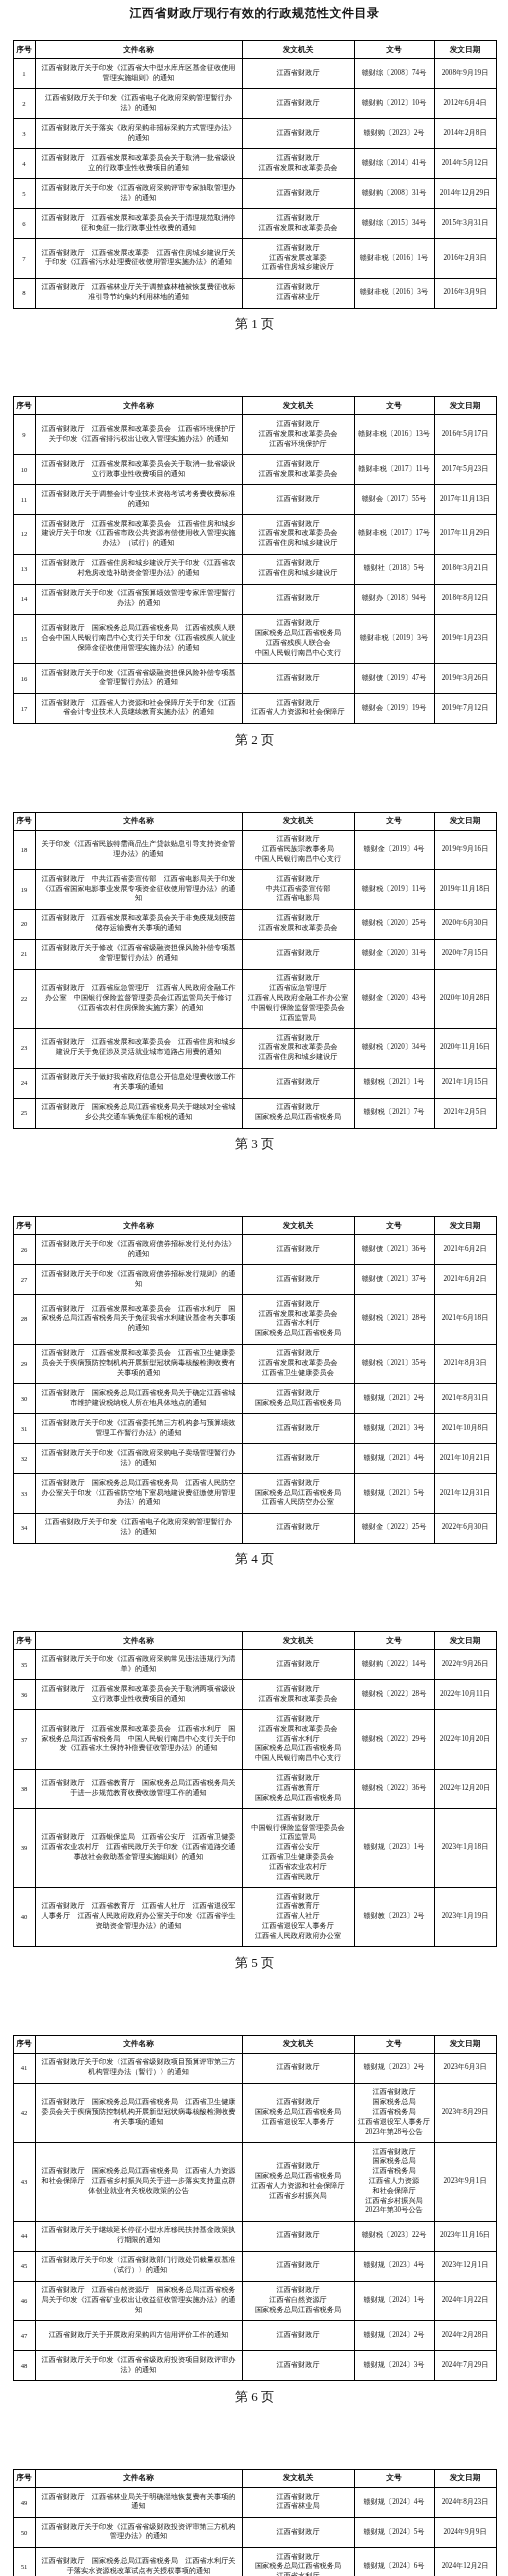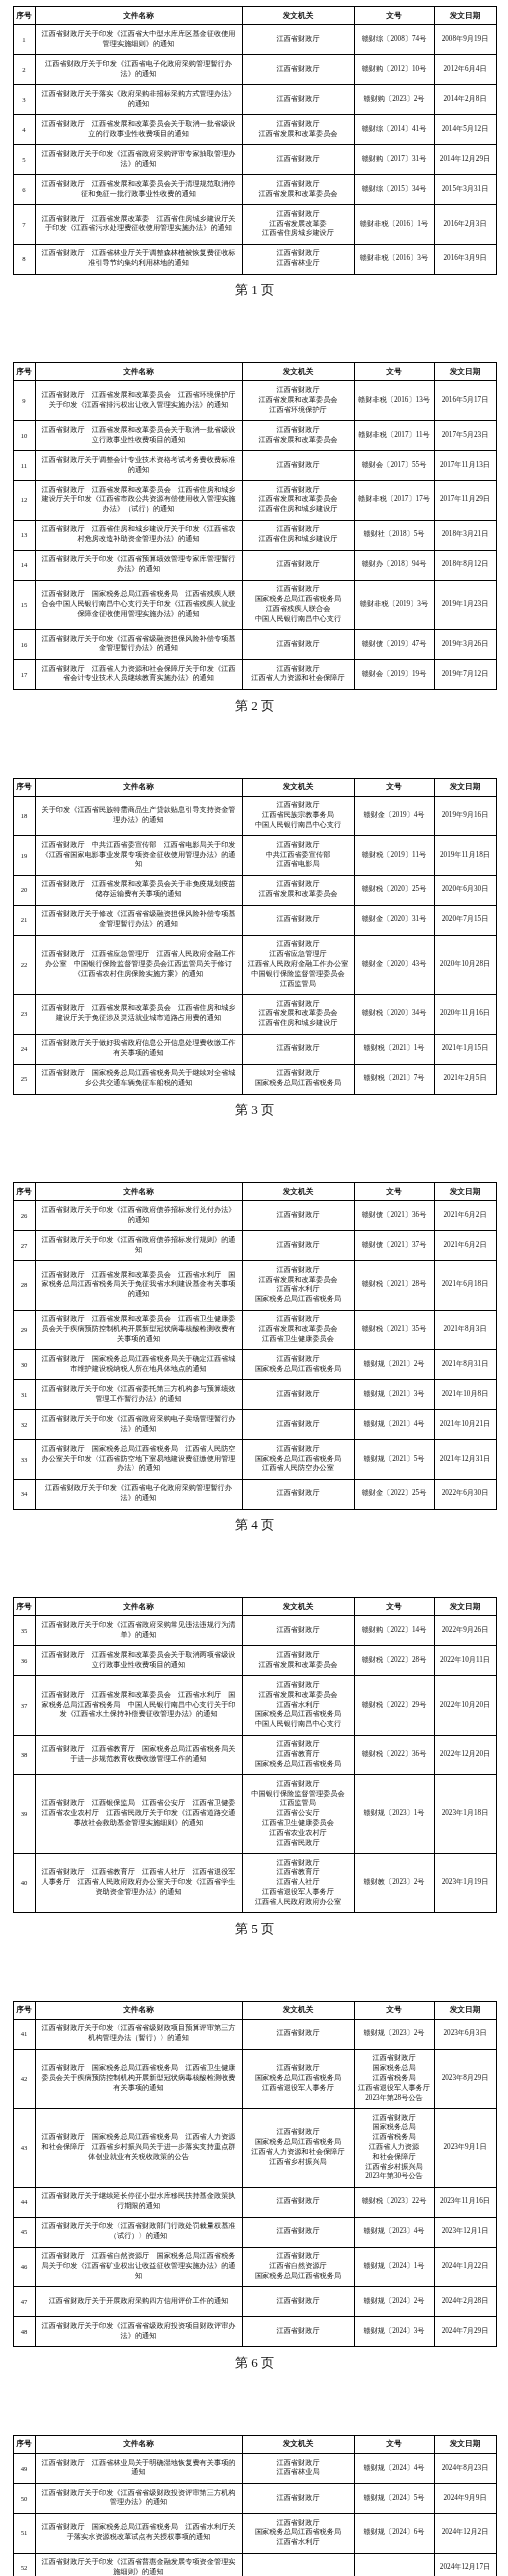--- a/index.html
+++ b/index.html
@@ -20,20 +20,21 @@
   td.num   { text-align:center; font-size:6.7px; }
   td.name  { text-align:center; padding-left:3.1px; padding-right:3.1px; word-break:break-all; }
   td.orgs, td.docno, td.date { text-align:center; }
   .org-line, .docno-line { display:block; }
   .page-footer { text-align:center; font-size:13px; margin-top:6.7px; }
 </style>
 </head>
 <body>
 
 <div class="doc">
+  <h1 class="title">江西省财政厅现行有效的行政规范性文件目录</h1>
   <div id="pages">
   <section class="page">
     <table class="doc-table">
       <colgroup>
         <col class="c-num">
             <col class="c-name">
             <col class="c-orgs">
             <col class="c-docno">
             <col class="c-date">
       </colgroup>
@@ -96,21 +97,21 @@
     <td class="date">2014年5月12日</td>
   </tr>
 
   <tr>
     <td class="num">5</td>
     <td class="name">江西省财政厅关于印发《江西省政府采购评审专家抽取管理办法》的通知</td>
     <td class="orgs">
                 <span class="org-line">江西省财政厅</span>
               </td>
     <td class="docno">
-                <span class="docno-line">赣财购〔2017〕31号</span>
+                <span class="docno-line">赣财购〔2008〕31号</span>
               </td>
     <td class="date">2014年12月29日</td>
   </tr>
 
   <tr>
     <td class="num">6</td>
     <td class="name">江西省财政厅　江西省发展和改革委员会关于清理规范取消停征和免征一批行政事业性收费的通知</td>
     <td class="orgs">
                 <span class="org-line">江西省财政厅</span>
                 <span class="org-line">江西省发展和改革委员会</span>

